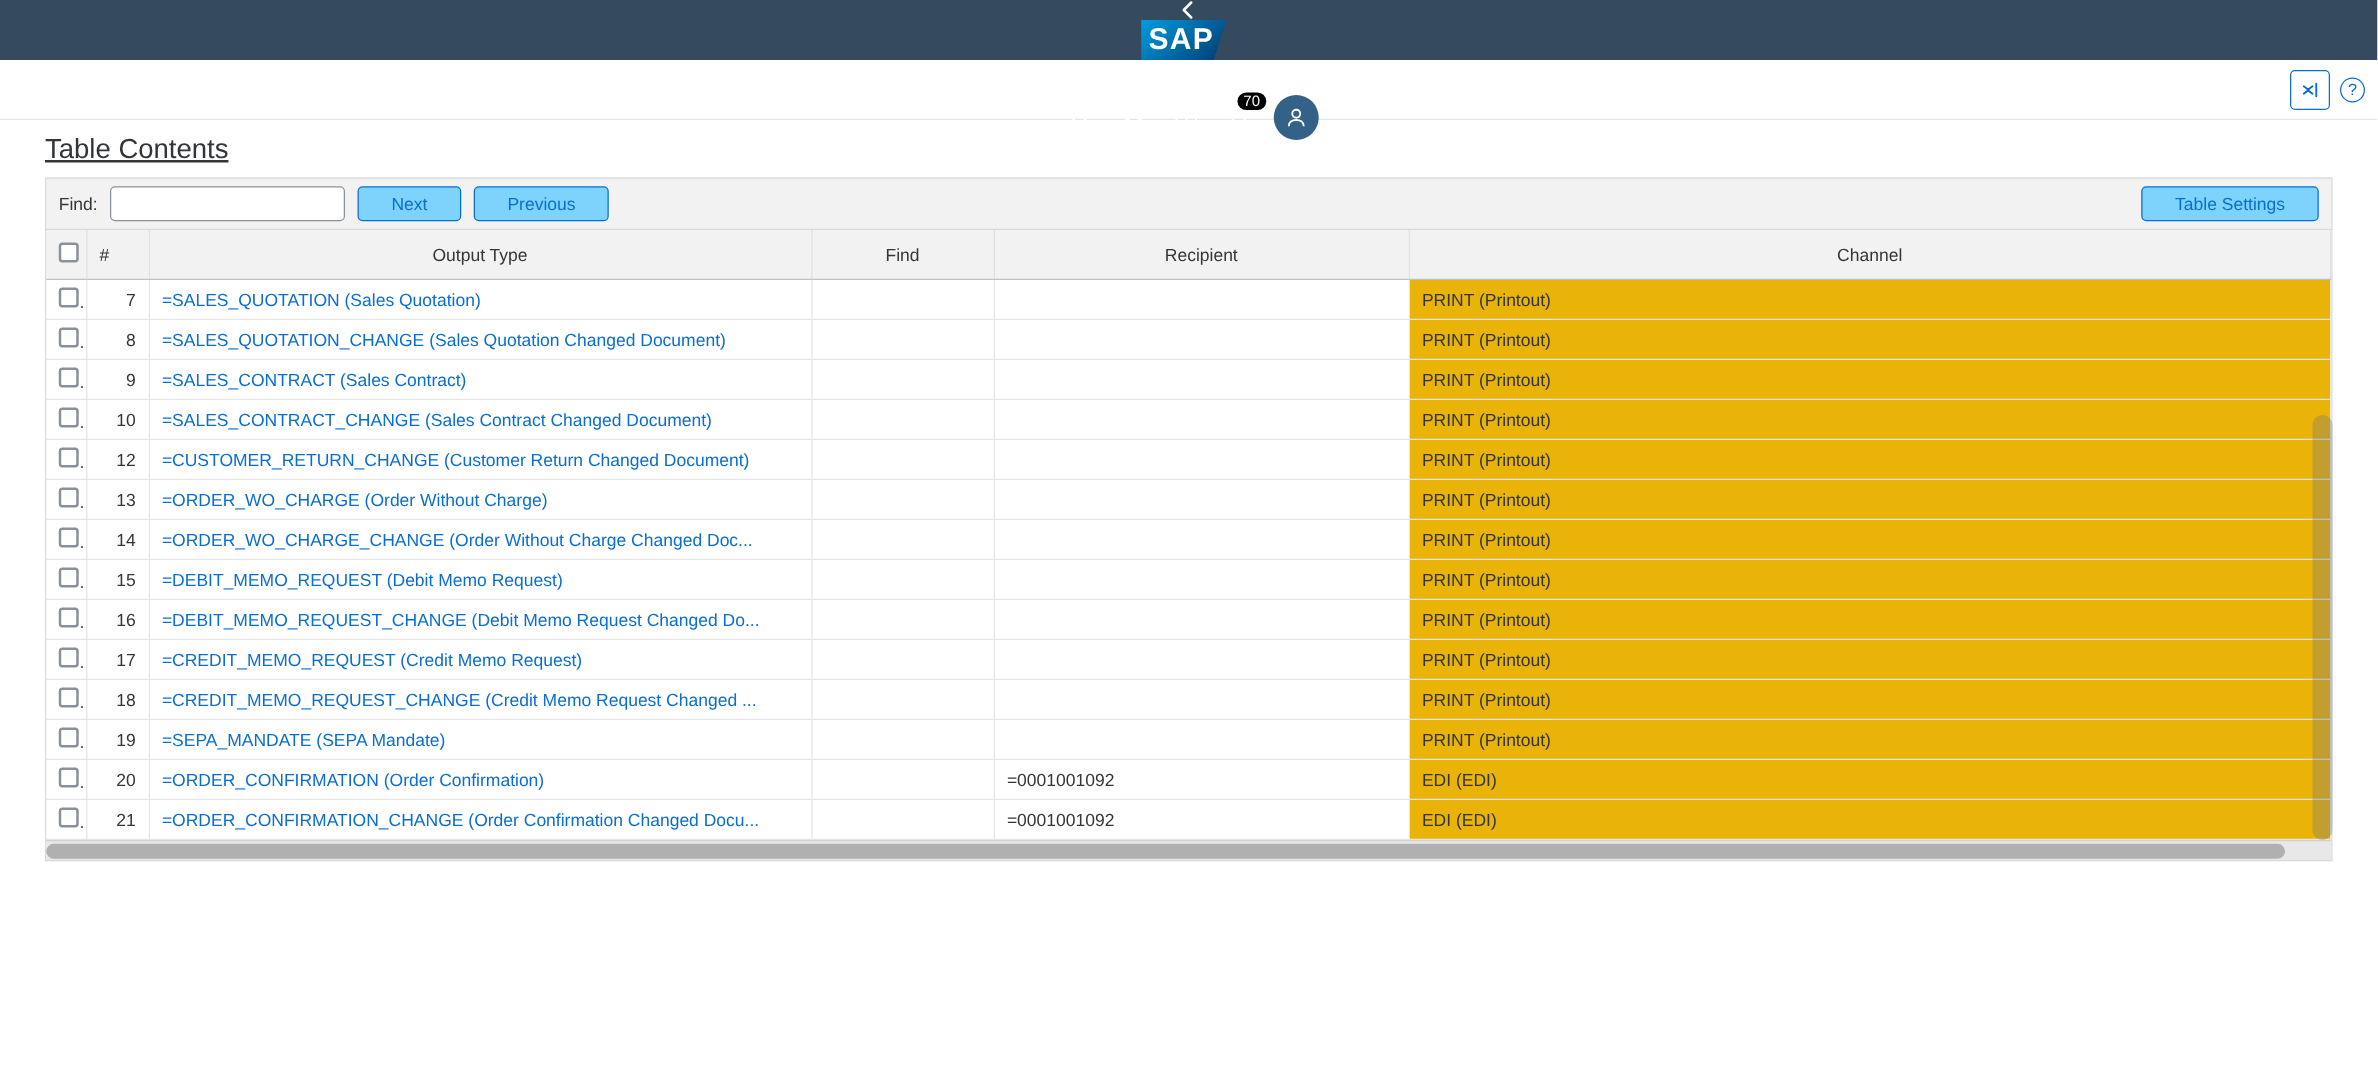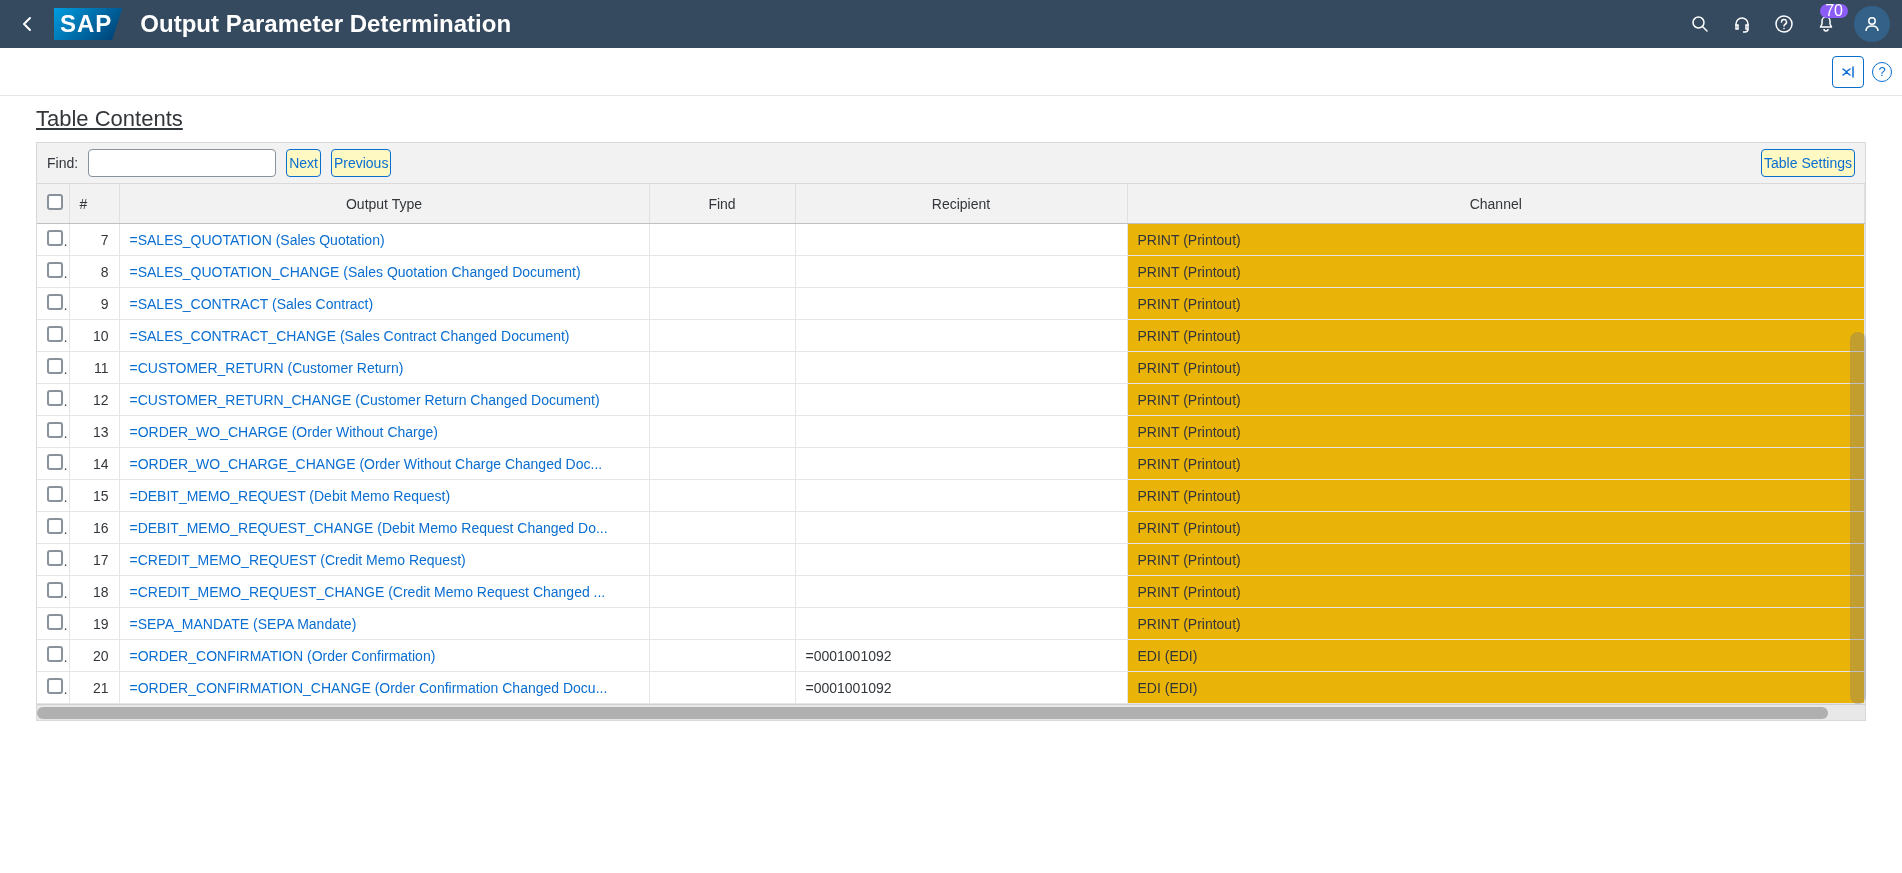--- a/index.html
+++ b/index.html
@@ -1,43 +1,43 @@
 <!DOCTYPE html>
 <html><head>
 <meta charset="utf-8">
 <style>
   * { box-sizing: border-box; margin: 0; padding: 0; }
   body { font-family: Arial, sans-serif; font-size: 14px; color: #32363a; background: #fff; }
   
   
   .header-bar {
     display: flex; align-items: center; height: 48px;
-    background: #354a5f; color: #fff; padding: 0 12px;
+    background: #354a5f; color: #fff; padding: 0 12px; flex-direction: column;
   }
   .back-btn {
     width: 32px; height: 32px; display: flex; align-items: center;
     justify-content: center; cursor: pointer; color: #fff; border-radius: 4px;
   }
   .sap-logo {
     font-weight: bold; font-size: 24px; color: #fff; margin: 0 18px 0 10px;
     position: relative; padding-right: 8px; letter-spacing: 1px;
     background: linear-gradient(135deg, #009de0 0%, #003a6f 100%);
     padding: 2px 10px 2px 6px;
     clip-path: polygon(0 0, 100% 0, 85% 100%, 0 100%);
   }
   .header-title { font-size: 24px; font-weight: bold; flex: 1; }
   .header-icons { display: flex; align-items: center; gap: 6px; }
   .header-icon {
     width: 36px; height: 36px; display: flex; align-items: center;
     justify-content: center; cursor: pointer; color: #fff; border-radius: 50%;
     position: relative;
   }
   .bell-badge {
-    position: absolute; top: -2px; right: -4px; background: #8b5cf6;
-    color: #fff; font-size: 16px; border-radius: 8px; padding: 1px 5px;
+    position: absolute; top: -2px; right: -4px; background: #000000;
+    color: #fff; font-size: 12px; border-radius: 8px; padding: 1px 5px;
     line-height: 12px; min-width: 16px; text-align: center;
   }
   .avatar-btn {
     width: 36px; height: 36px; background: #346187; border-radius: 50%;
     display: flex; align-items: center; justify-content: center; cursor: pointer;
     margin-left: 4px;
   }
   
   
   .secondary-bar {
@@ -63,22 +63,22 @@
   .table-toolbar {
     display: flex; align-items: center; background: #f2f2f2;
     border: 1px solid #d9d9d9; padding: 6px 10px; gap: 10px;
   }
   .find-label { font-size: 14px; }
   .find-input {
     width: 188px; height: 28px; border: 1px solid #89919a;
     border-radius: 4px; padding: 0 8px; font-size: 14px; background: #fff;
   }
   .toolbar-btn {
-    height: 28px; border: 1px solid #0a6ed1; background: #fef9c3;
-    color: #0a6ed1; border-radius: 4px; padding: 0 2px;
+    height: 28px; border: 1px solid #0a6ed1; background: #7dd3fc;
+    color: #0a6ed1; border-radius: 4px; padding: 0 26px;
     font-size: 14px; cursor: pointer;
   }
   .toolbar-spacer { flex: 1; }
   
   
   .tbl-wrap { border: 1px solid #d9d9d9; border-top: none; position: relative; }
   .tbl { width: 100%; border-collapse: collapse; table-layout: fixed; }
   .tbl th {
     background: #f2f2f2; border-bottom: 1px solid #c0c0c0;
     border-right: 1px solid #e0e0e0; padding: 10px 10px; text-align: center;
@@ -235,28 +235,20 @@
           <tr>
             <td class="col-check"><span class="chk"></span></td>
             <td class="col-num">10</td>
             <td class="link-cell">=SALES_CONTRACT_CHANGE (Sales Contract Changed Document)</td>
             <td></td>
             <td></td>
             <td class="channel-cell">PRINT (Printout)</td>
           </tr>
           <tr>
             <td class="col-check"><span class="chk"></span></td>
-            <td class="col-num">11</td>
-            <td class="link-cell">=CUSTOMER_RETURN (Customer Return)</td>
-            <td></td>
-            <td></td>
-            <td class="channel-cell">PRINT (Printout)</td>
-          </tr>
-          <tr>
-            <td class="col-check"><span class="chk"></span></td>
             <td class="col-num">12</td>
             <td class="link-cell">=CUSTOMER_RETURN_CHANGE (Customer Return Changed Document)</td>
             <td></td>
             <td></td>
             <td class="channel-cell">PRINT (Printout)</td>
           </tr>
           <tr>
             <td class="col-check"><span class="chk"></span></td>
             <td class="col-num">13</td>
             <td class="link-cell">=ORDER_WO_CHARGE (Order Without Charge)</td>

